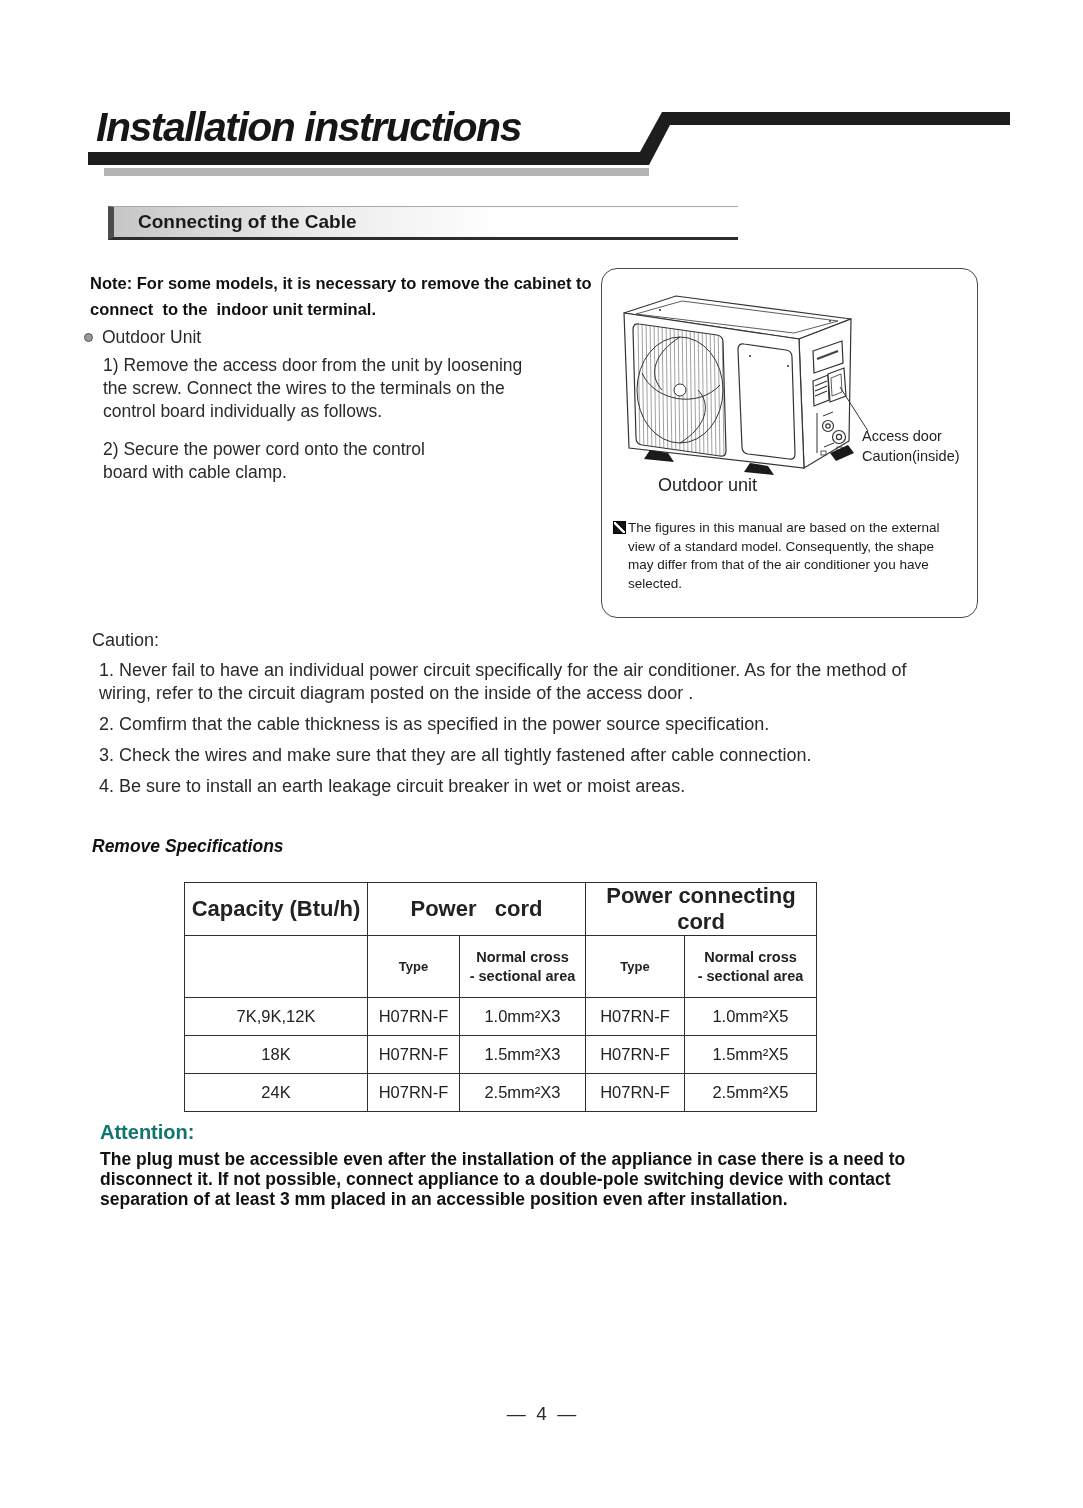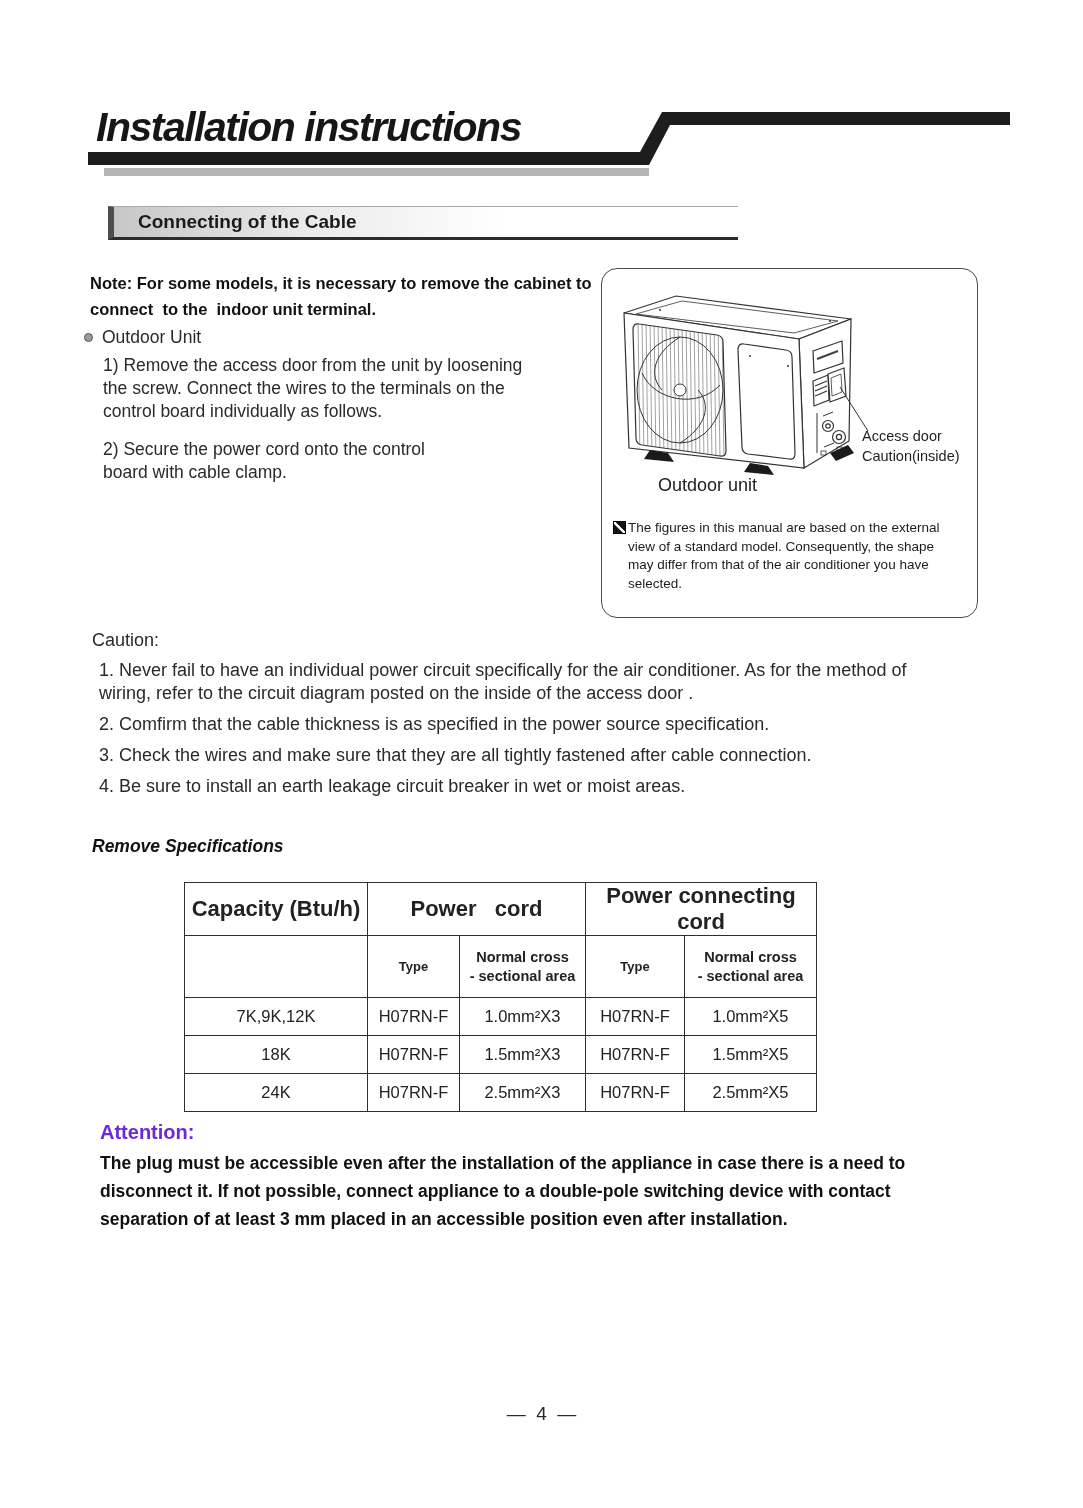--- a/index.html
+++ b/index.html
@@ -76,24 +76,24 @@
     border:1.6px solid #2e2e2e; text-align:center; vertical-align:middle;
     color:#222; padding:0 2px;
   }
   #specs-table .grp { font-size:22px; font-weight:bold; height:48px; }
   #specs-table .sub-type { font-size:13px; font-weight:bold; }
   #specs-table .sub-area { font-size:14.5px; font-weight:bold; line-height:1.25; }
   #specs-table .row-h2 { height:62px; }
   #specs-table .data-row td { height:38px; font-size:16.5px; font-weight:normal; }
 
   
-  #attention-heading { left:100px; top:1121px; font-size:20px; font-weight:bold; color:#6d28d9; }
+  #attention-heading { left:100px; top:1121px; font-size:20px; font-weight:bold; color:#0f766e; }
   #attention-body {
     left:100px; top:1149px; width:880px;
-    font-size:17.5px; font-weight:bold; line-height:28px; color:#111;
+    font-size:17.5px; font-weight:bold; line-height:20px; color:#111;
   }
 
   
   #page-footer { left:0; top:1403px; width:1083px; text-align:center; font-size:19px; color:#2a2a2a; }
 </style>
 </head>
 <body>
 
 <div id="page">
 

